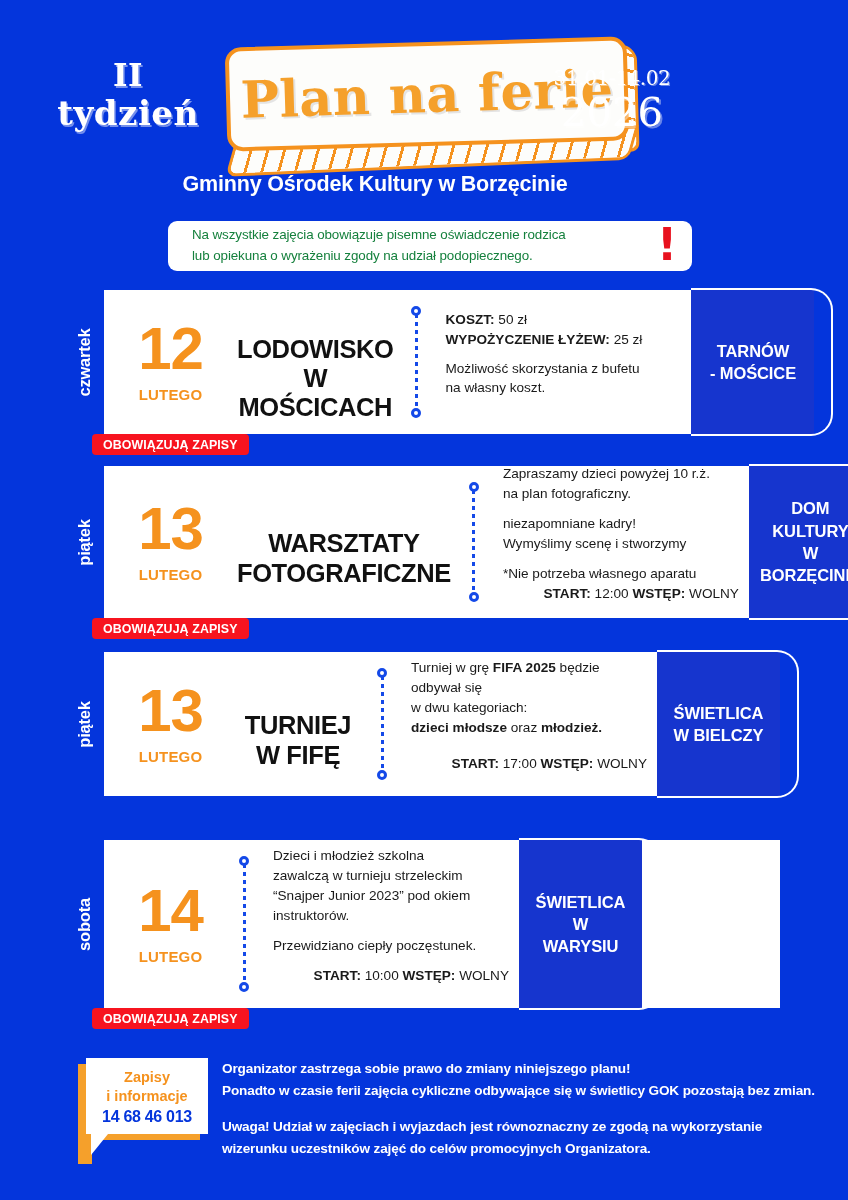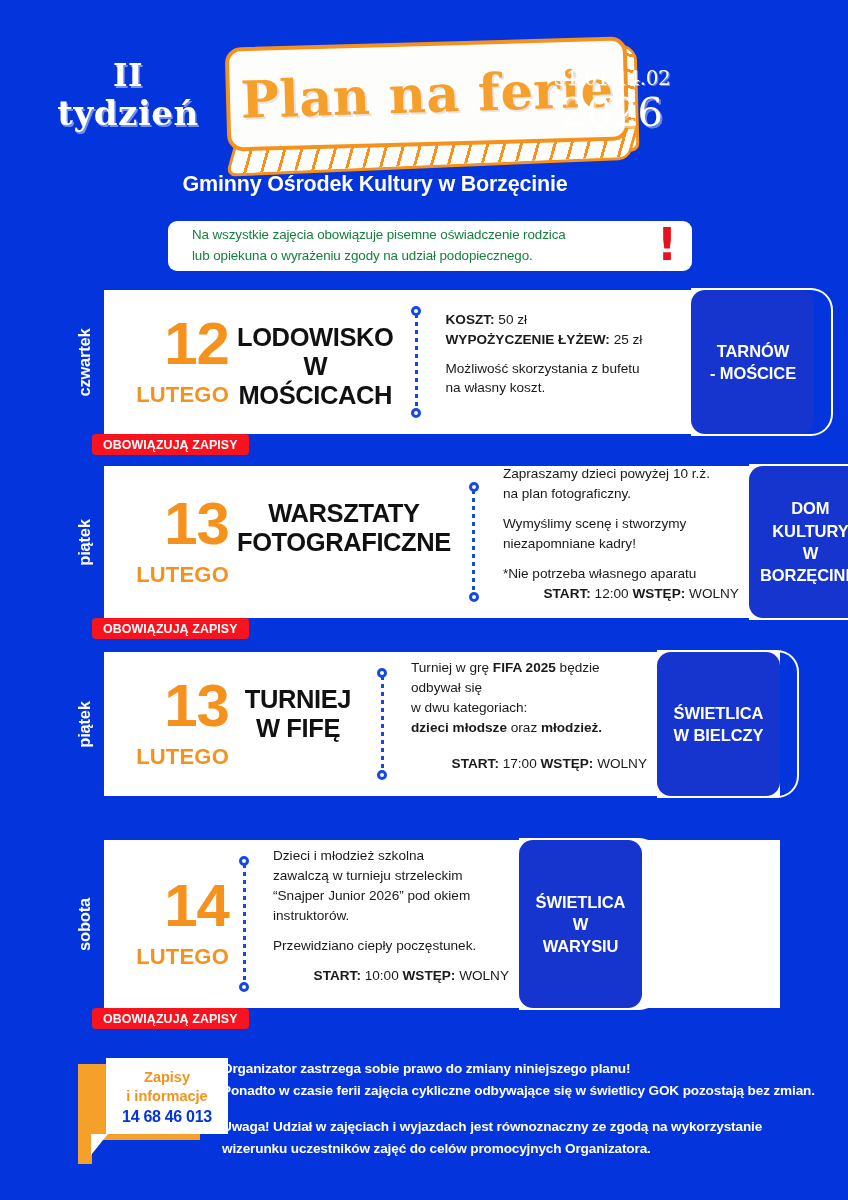--- a/index.html
+++ b/index.html
@@ -107,34 +107,34 @@
     position: absolute; left: -40px; top: 0; width: 40px; height: 100%;
     display: flex; align-items: center; justify-content: center;
   }
   .daytab span {
     transform: rotate(-90deg); white-space: nowrap;
     color: #ffffff; font-size: 16.5px; font-weight: bold; letter-spacing: -.2px;
   }
 
   .col-date {
     width: 125px; flex: 0 0 125px;
-    display: flex; flex-direction: column; align-items: flex-end; justify-content: center;
+    display: flex; flex-direction: column; align-items: center; justify-content: center;
     padding-left: 8px;
   }
   .dnum {
     color: #F5921E; font-size: 60px; font-weight: bold; line-height: .92;
     letter-spacing: -1px;
   }
   .dmon {
-    color: #F5921E; font-size: 22px; font-weight: bold; letter-spacing: .2px; margin-top: 10px;
+    color: #F5921E; font-size: 15px; font-weight: bold; letter-spacing: .2px; margin-top: 10px;
   }
 
   .col-title {
     flex: 1 1 auto;
-    display: flex; align-items: flex-start; justify-content: center;
+    display: flex; align-items: center; justify-content: center;
     padding: 0 8px; text-align: center; margin-top: 33px;
   }
   .col-title .t {
     color: #111111; font-size: 25.5px; font-weight: bold; line-height: 1.14;
     letter-spacing: -.4px;
   }
 
   .divider {
     position: relative; flex: 0 0 30px; width: 30px;
     display: flex; align-items: center; justify-content: center;
@@ -159,21 +159,21 @@
   }
   .col-desc b { font-weight: bold; }
   .startline { text-align: right; font-size: 13.6px; }
   .startline b { font-weight: bold; }
 
   .col-venue {
     position: relative; flex: 0 0 123px; width: 123px;
     background: #1635CE;
     display: flex; align-items: center; justify-content: center;
     color: #ffffff; text-align: center;
-    font-size: 16.5px; font-weight: bold; line-height: 1.35; letter-spacing: -.1px; border-radius: 14px;
+    font-size: 16.5px; font-weight: bold; line-height: 1.35; letter-spacing: -.1px;
   }
   .venue-outline {
     position: absolute; left: 0; top: -2px; right: -19px; bottom: -2px;
     border: 2px solid #ffffff; border-left: none;
     border-radius: 0 22px 22px 0; pointer-events: none;
   }
 
   .badge {
     position: absolute; left: 92px; height: 21px;
     background: #F7141F; border-radius: 4px;
@@ -191,21 +191,20 @@
   }
   .bubble-tail-shadow {
     position: absolute; left: 0px; top: 82px; width: 14px; height: 24px;
     background: #F5A02B;
   }
   .bubble {
     position: absolute; left: 8px; top: 0px; width: 122px; height: 76px;
     background: #ffffff;
     display: flex; flex-direction: column; align-items: center; justify-content: center;
     padding-top: 2px;
-    margin-left: 20px;
   }
   .bubble-tail {
     position: absolute; left: 13px; top: 76px;
     width: 0; height: 0;
     border-left: 17px solid #ffffff;
     border-bottom: 21px solid transparent;
   }
   .bubble .b1, .bubble .b2 { color: #F5921E; font-size: 14.5px; font-weight: bold; line-height: 1.28; }
   .bubble .b3 { color: #0435DC; font-size: 16px; font-weight: bold; margin-top: 2px; letter-spacing: -.3px; }
 
@@ -306,22 +305,22 @@
           </div>
           <div class="divider">
             <div class="dot top"></div>
             <div class="line"></div>
             <div class="dot bot"></div>
           </div>
           <div class="col-desc">
             <div>Zapraszamy dzieci powyżej 10 r.ż.</div>
             <div>na plan fotograficzny.</div>
             <div style="font-size: 7px;">&nbsp;</div>
+            <div>niezapomniane kadry!</div>
             <div>Wymyślimy scenę i stworzymy</div>
-            <div>niezapomniane kadry!</div>
             <div style="font-size: 7px;">&nbsp;</div>
             <div>*Nie potrzeba własnego aparatu</div>
             <div style="height: 10px;"></div>
             <div class="startline"><b>START:</b> 12:00 <b>WSTĘP:</b> WOLNY</div>
           </div>
           <div class="col-venue">
             <div>
               <div>DOM</div>
               <div>KULTURY</div>
               <div>W</div>
@@ -378,21 +377,21 @@
             <div class="dmon">LUTEGO</div>
           </div>
           <div class="divider">
             <div class="dot top"></div>
             <div class="line"></div>
             <div class="dot bot"></div>
           </div>
           <div class="col-desc">
             <div>Dzieci i młodzież szkolna</div>
             <div>zawalczą w turnieju strzeleckim</div>
-            <div>“Snajper Junior 2026” pod okiem</div>
+            <div>“Snajper Junior 2023” pod okiem</div>
             <div>instruktorów.</div>
             <div style="font-size: 7px;">&nbsp;</div>
             <div>Przewidziano ciepły poczęstunek.</div>
             <div style="height: 10px;"></div>
             <div class="startline"><b>START:</b> 10:00 <b>WSTĘP:</b> WOLNY</div>
           </div>
           <div class="col-venue">
             <div>
               <div>ŚWIETLICA</div>
               <div>W</div>

